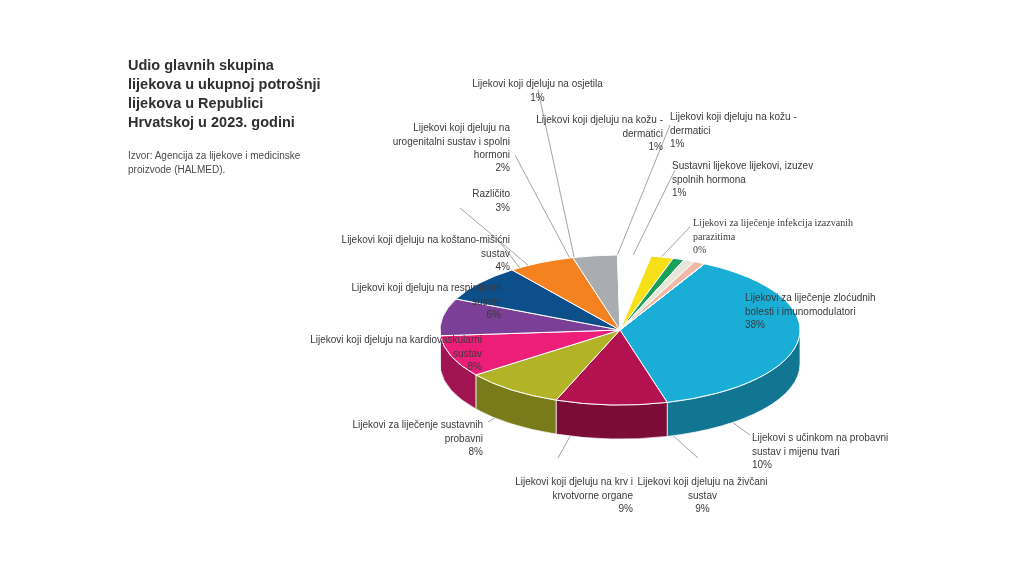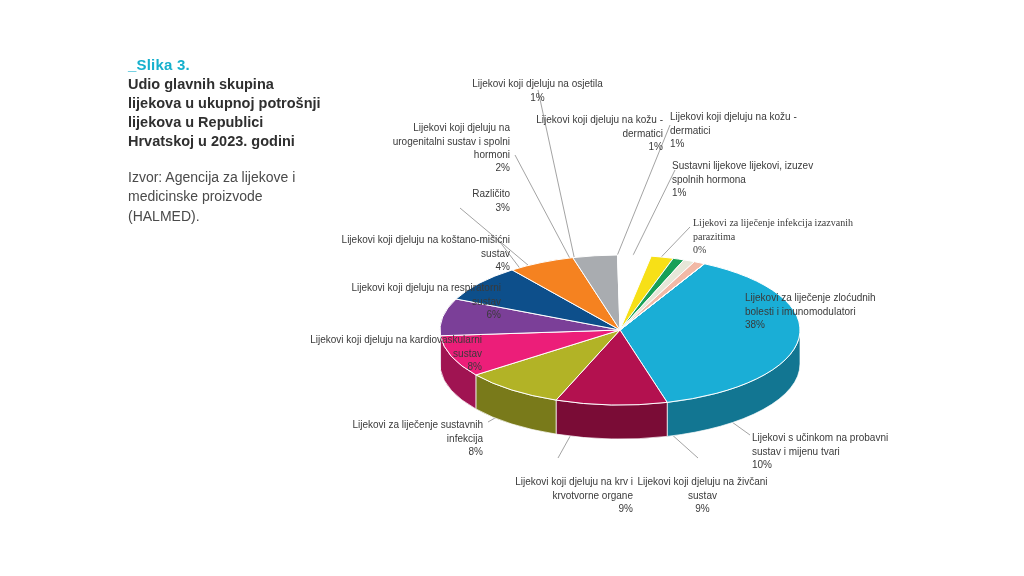--- a/index.html
+++ b/index.html
@@ -35,21 +35,21 @@
     margin-bottom: 2px;
   }
   .fig-title {
     font-size: 14.5px;
     font-weight: bold;
     line-height: 1.32;
     color: #2f2f2f;
   }
   .fig-source {
     margin-top: 16px;
-    font-size: 14px;
+    font-size: 10px;
     line-height: 1.42;
     color: #4a4a4a;
     width: 175px;
   }
 
   
   #chart-area {
     position: absolute;
     left: 300px;
     top: 30px;
@@ -76,21 +76,20 @@
   .c-right { text-align: left; }
   .c-left  { text-align: right; }
   .c-center{ text-align: center; }
 </style>
 </head>
 <body>
 
 <div id="stage">
 
   <div class="title-block">
-    <div class="fig-label">_Slika 3.</div>
     <div class="fig-title">Udio glavnih skupina lijekova u ukupnoj potrošnji lijekova u Republici Hrvatskoj u 2023. godini</div>
     <div class="fig-source">Izvor: Agencija za lijekove i medicinske proizvode (HALMED).</div>
   </div>
 
   <div id="chart-area">
     <svg id="pie-svg" width="720" height="530" viewBox="0 0 720 530">
       <g id="leader-lines">
           <line x1="238" y1="60" x2="283" y2="268" stroke="#8c8c8c" stroke-width="0.8"></line>
           <line x1="370" y1="95" x2="300" y2="268" stroke="#8c8c8c" stroke-width="0.8"></line>
           <line x1="215" y1="125" x2="292" y2="270" stroke="#8c8c8c" stroke-width="0.8"></line>
@@ -180,21 +179,21 @@
       <span>Lijekovi za liječenje zloćudnih bolesti i imunomodulatori</span>
       <span class="pct">38%</span>
     </div>
 
     <div class="callout c-left" style="left:0px; top:290px; width:182px;">
       <span>Lijekovi koji djeluju na kardiovaskularni sustav</span>
       <span class="pct">8%</span>
     </div>
 
     <div class="callout c-left" style="left:35px; top:375px; width:148px;">
-      <span>Lijekovi za liječenje sustavnih infekcija</span>
+      <span>Lijekovi za liječenje sustavnih probavni</span>
       <span class="pct">8%</span>
     </div>
 
     <div class="callout c-right" style="left:452px; top:388px; width:145px;">
       <span>Lijekovi s učinkom na probavni sustav i mijenu tvari</span>
       <span class="pct">10%</span>
     </div>
 
     <div class="callout c-center" style="left:178px; top:432px; width:155px;text-align:right;">
       <span>Lijekovi koji djeluju na krv i krvotvorne organe</span>

